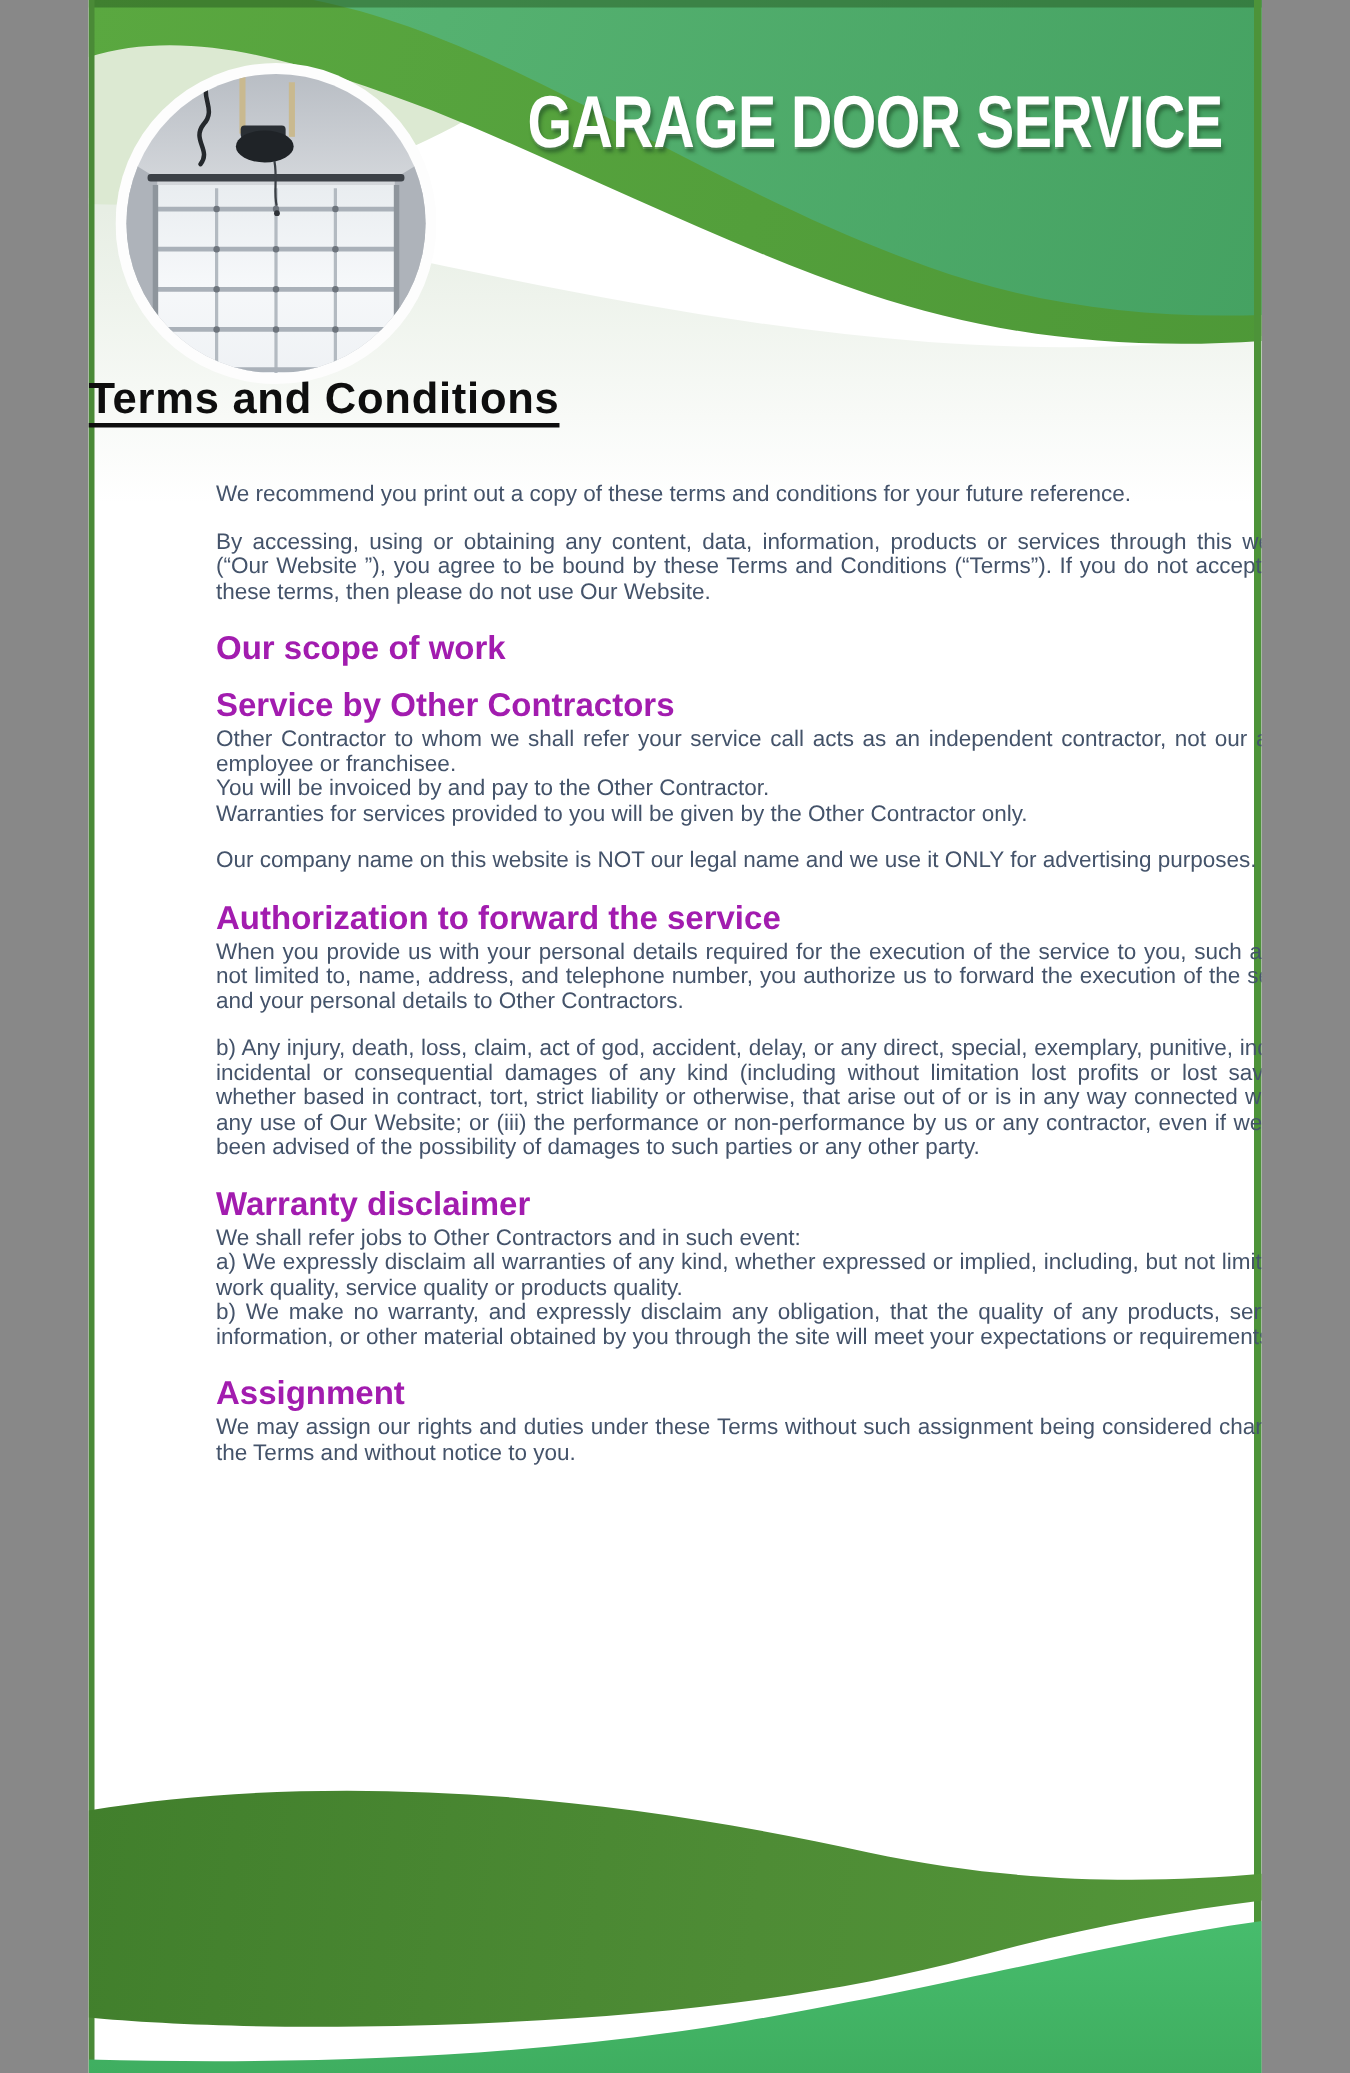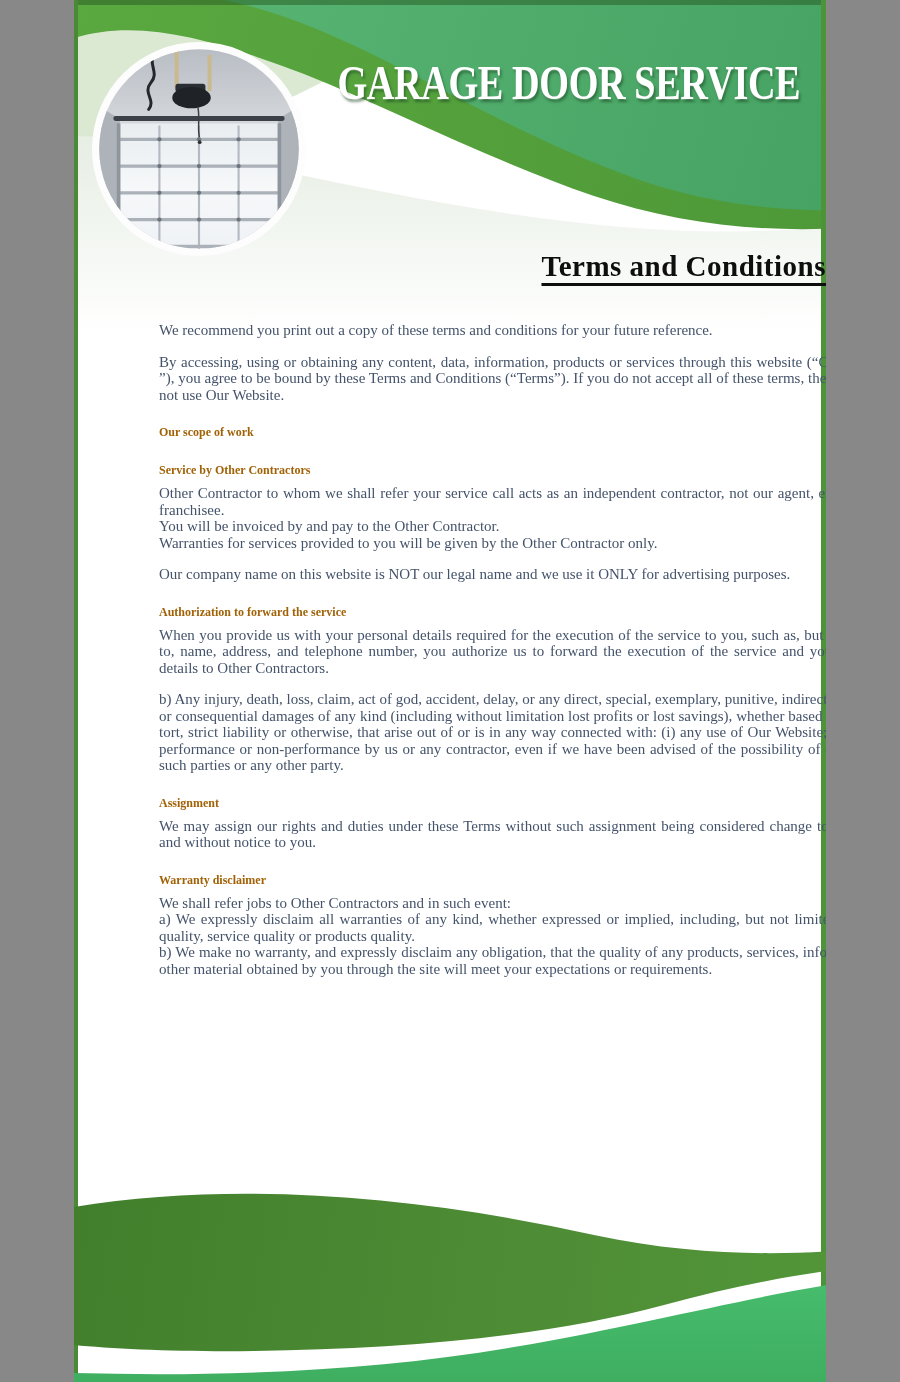--- a/index.html
+++ b/index.html
@@ -1,19 +1,20 @@
 <!DOCTYPE html>
 <html><head>
 <meta charset="utf-8">
 <style>
   html,body{margin:0;padding:0;background:#888;}
   .page{
     position:relative;width:752px;height:1382px;margin:0 auto;
     background:#ffffff;overflow:hidden;
-    font-family:Liberation Serif, serif;
+    font-family:Liberation Sans, sans-serif;
+    padding-left:30px;
   }
   
   .edge-strip{position:absolute;top:0;bottom:0;z-index:2;background:#4a8a37;}
   .edge-left{left:0;width:4px;}
   .edge-right{right:0;width:5px;background:#4d9339;}
   
   .hdr-svg{position:absolute;top:0;left:0;z-index:1;display:block;}
   .ftr-svg{position:absolute;bottom:0;left:0;z-index:3;display:block;}
   
   .logo-wrap{position:absolute;left:18px;top:42px;width:214px;height:214px;z-index:4;}
@@ -21,31 +22,31 @@
   .brand{
     position:absolute;top:54px;right:26px;z-index:4;
     font-size:49px;font-weight:bold;color:#ffffff;white-space:nowrap;
     letter-spacing:-0.5px;
     transform:scaleX(0.78);transform-origin:100% 50%;
     text-shadow:2px 3px 3px rgba(25,70,35,.55),0 1px 0 rgba(255,255,255,.25);
   }
   
   .page-title{
     position:absolute;top:250px;left:0;right:0;z-index:2;
-    text-align:right;font-size:29px;font-weight:bold;color:#0e0e0e;
+    text-align:left;font-size:29px;font-weight:bold;color:#0e0e0e;
     letter-spacing:0.5px;
     text-decoration:underline;text-decoration-thickness:3px;text-underline-offset:7px;
   }
   
   .content{
     position:absolute;left:85px;width:735px;top:322px;z-index:2;
     font-size:15px;line-height:16.5px;color:#44536a;
   }
   .para{margin:0 0 15px 0;text-align:justify;white-space:pre-line;}
-  .sec-h{margin:20px 0 6px 0;font-size:12px;line-height:18px;font-weight:bold;color:#a16207;}
+  .sec-h{margin:20px 0 6px 0;font-size:22px;line-height:18px;font-weight:bold;color:#a21caf;}
 </style>
 </head>
 <body>
 
 <div class="page">
 
   <svg class="hdr-svg" width="900" height="340" viewBox="0 0 900 340">
     <defs>
       <linearGradient id="washG" x1="0" y1="140" x2="0" y2="335" gradientUnits="userSpaceOnUse">
         <stop offset="0" stop-color="#e7eee4"></stop>
@@ -174,25 +175,25 @@
     <div class="section">
       <div class="sec-h">Authorization to forward the service</div>
       <p class="para">When you provide us with your personal details required for the execution of the service to you, such as, but not limited to, name, address, and telephone number, you authorize us to forward the execution of the service and your personal details to Other Contractors.</p>
     </div>
 
     <div class="section">
       <p class="para">b) Any injury, death, loss, claim, act of god, accident, delay, or any direct, special, exemplary, punitive, indirect, incidental or consequential damages of any kind (including without limitation lost profits or lost savings), whether based in contract, tort, strict liability or otherwise, that arise out of or is in any way connected with: (i) any use of Our Website; or (iii) the performance or non-performance by us or any contractor, even if we have been advised of the possibility of damages to such parties or any other party.</p>
     </div>
 
     <div class="section">
-      <div class="sec-h">Assignment</div>
-      <p class="para">We may assign our rights and duties under these Terms without such assignment being considered change to the Terms and without notice to you.</p>
-    </div>
-
-    <div class="section">
       <div class="sec-h">Warranty disclaimer</div>
       <p class="para">We shall refer jobs to Other Contractors and in such event:
 a) We expressly disclaim all warranties of any kind, whether expressed or implied, including, but not limited to, work quality, service quality or products quality.
 b) We make no warranty, and expressly disclaim any obligation, that the quality of any products, services, information, or other material obtained by you through the site will meet your expectations or requirements.</p>
+    </div>
+
+    <div class="section">
+      <div class="sec-h">Assignment</div>
+      <p class="para">We may assign our rights and duties under these Terms without such assignment being considered change to the Terms and without notice to you.</p>
     </div>
   </div>
 
 </div>
 
 </body></html>

